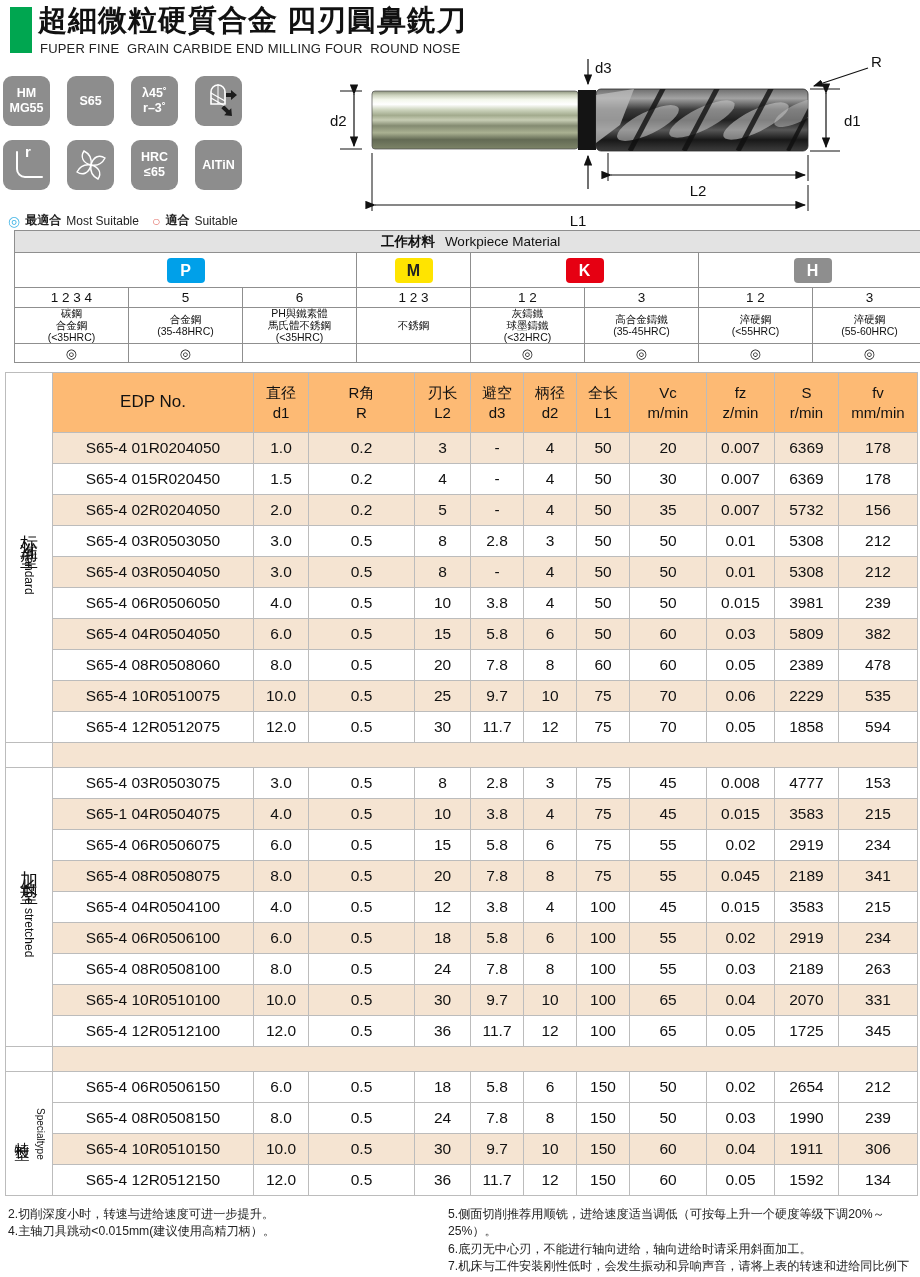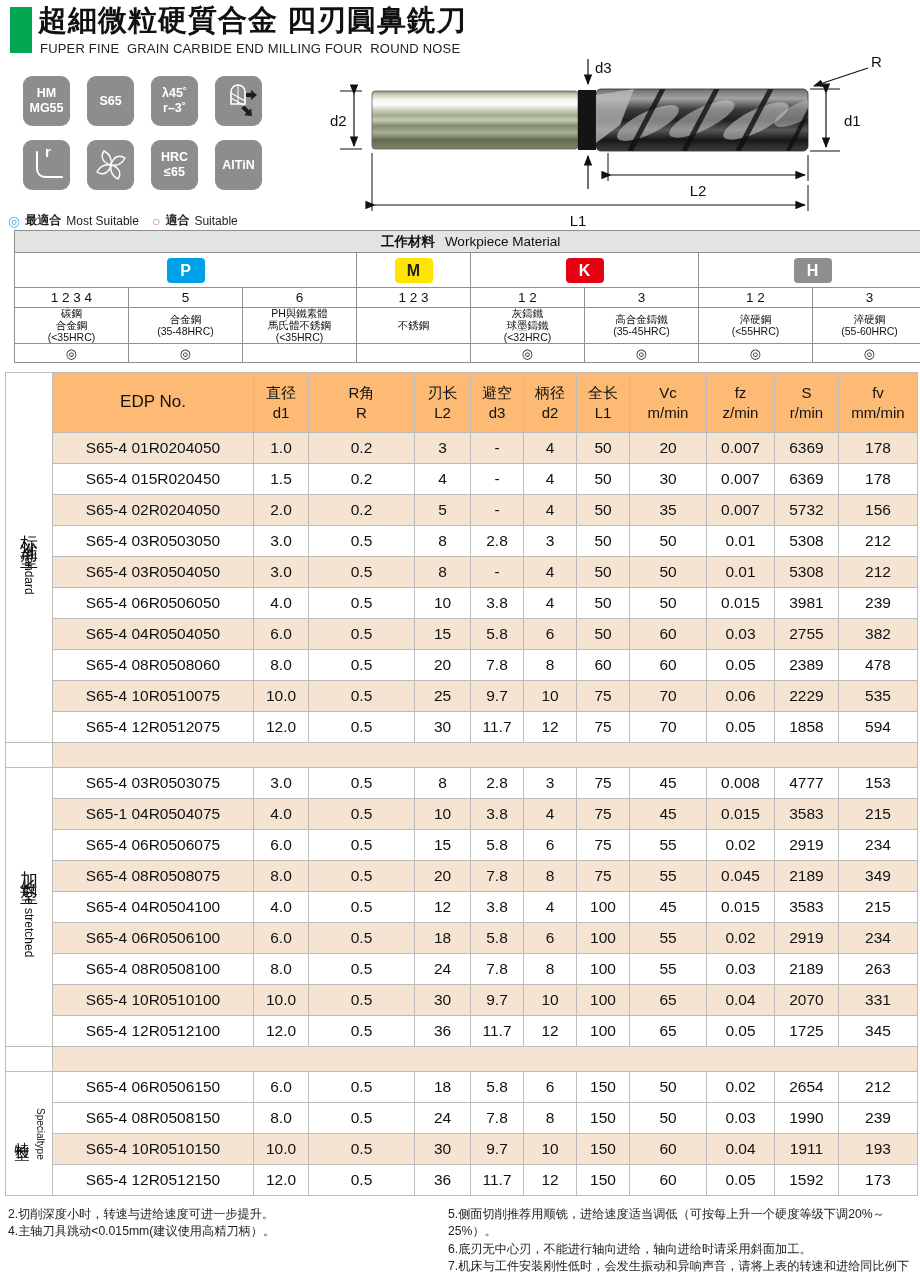--- a/index.html
+++ b/index.html
@@ -5,21 +5,21 @@
   html,body{margin:0;padding:0}
   body{
     width:920px;height:1277px;position:relative;overflow:hidden;
     background:#fff;font-family:"Liberation Sans",sans-serif;color:#111;
   }
   
   .green-block{position:absolute;left:10px;top:7px;width:22px;height:46px;background:#00a650}
   .title{position:absolute;left:38px;top:1px;font-size:29px;font-weight:bold;color:#111;letter-spacing:1px;white-space:pre}
   .subtitle{position:absolute;left:40px;top:41px;font-size:13px;color:#222;letter-spacing:.2px;white-space:pre}
   
-  .badges{position:absolute;left:23px;top:76px;display:grid;grid-template-columns:repeat(4,47px);grid-auto-rows:50px;column-gap:17px;row-gap:14px}
+  .badges{position:absolute;left:3px;top:76px;display:grid;grid-template-columns:repeat(4,47px);grid-auto-rows:50px;column-gap:17px;row-gap:14px}
   .badge{background:#8d8d8d;border-radius:9px;color:#fff;display:flex;flex-direction:column;align-items:center;justify-content:center;
          font-weight:bold;font-size:12.5px;line-height:1.18;position:relative;text-align:center}
   .badge svg{width:36px;height:36px;display:block}
   .badge-r-label{position:absolute;top:3px;left:22px;font-size:15px;font-weight:bold}
   
   .diagram{position:absolute;left:330px;top:53px}
   .dim-text{font-size:15px;fill:#111;font-family:"Liberation Sans",sans-serif}
   
   .legend{position:absolute;left:8px;top:212px;font-size:12px;color:#222;display:flex;align-items:center;gap:5px;font-weight:bold}
   .sym-most{color:#45b6e6;font-size:14px;font-weight:normal}
@@ -408,21 +408,21 @@
       <tr class="row beige">
         <td class="edp">S65-4 04R0504050</td>
         <td class="num">6.0</td>
         <td class="num">0.5</td>
         <td class="num">15</td>
         <td class="num">5.8</td>
         <td class="num">6</td>
         <td class="num">50</td>
         <td class="num">60</td>
         <td class="num">0.03</td>
-        <td class="num">2755</td>
+        <td class="num">5809</td>
         <td class="num">382</td>
       </tr>
       <tr class="row white">
         <td class="edp">S65-4 08R0508060</td>
         <td class="num">8.0</td>
         <td class="num">0.5</td>
         <td class="num">20</td>
         <td class="num">7.8</td>
         <td class="num">8</td>
         <td class="num">60</td>
@@ -510,21 +510,21 @@
         <td class="edp">S65-4 08R0508075</td>
         <td class="num">8.0</td>
         <td class="num">0.5</td>
         <td class="num">20</td>
         <td class="num">7.8</td>
         <td class="num">8</td>
         <td class="num">75</td>
         <td class="num">55</td>
         <td class="num">0.045</td>
         <td class="num">2189</td>
-        <td class="num">349</td>
+        <td class="num">341</td>
       </tr>
       <tr class="row white">
         <td class="edp">S65-4 04R0504100</td>
         <td class="num">4.0</td>
         <td class="num">0.5</td>
         <td class="num">12</td>
         <td class="num">3.8</td>
         <td class="num">4</td>
         <td class="num">100</td>
         <td class="num">45</td>
@@ -624,34 +624,34 @@
         <td class="edp">S65-4 10R0510150</td>
         <td class="num">10.0</td>
         <td class="num">0.5</td>
         <td class="num">30</td>
         <td class="num">9.7</td>
         <td class="num">10</td>
         <td class="num">150</td>
         <td class="num">60</td>
         <td class="num">0.04</td>
         <td class="num">1911</td>
-        <td class="num">193</td>
+        <td class="num">306</td>
       </tr>
       <tr class="row white">
         <td class="edp">S65-4 12R0512150</td>
         <td class="num">12.0</td>
         <td class="num">0.5</td>
         <td class="num">36</td>
         <td class="num">11.7</td>
         <td class="num">12</td>
         <td class="num">150</td>
         <td class="num">60</td>
         <td class="num">0.05</td>
         <td class="num">1592</td>
-        <td class="num">173</td>
+        <td class="num">134</td>
       </tr>
     </tbody>
 </table>
 
 <div class="notes">
   <div class="notes-col notes-left" id="notes-left"><div class="note">2.切削深度小时，转速与进给速度可进一步提升。</div><div class="note">4.主轴刀具跳动&lt;0.015mm(建议使用高精刀柄）。</div></div>
   <div class="notes-col notes-right" id="notes-right"><div class="note">5.侧面切削推荐用顺铣，进给速度适当调低（可按每上升一个硬度等级下调20%～25%）。</div><div class="note">6.底刃无中心刃，不能进行轴向进给，轴向进给时请采用斜面加工。</div><div class="note">7.机床与工件安装刚性低时，会发生振动和异响声音，请将上表的转速和进给同比例下降
 　或减小切削深度。</div></div>
 </div>
 

